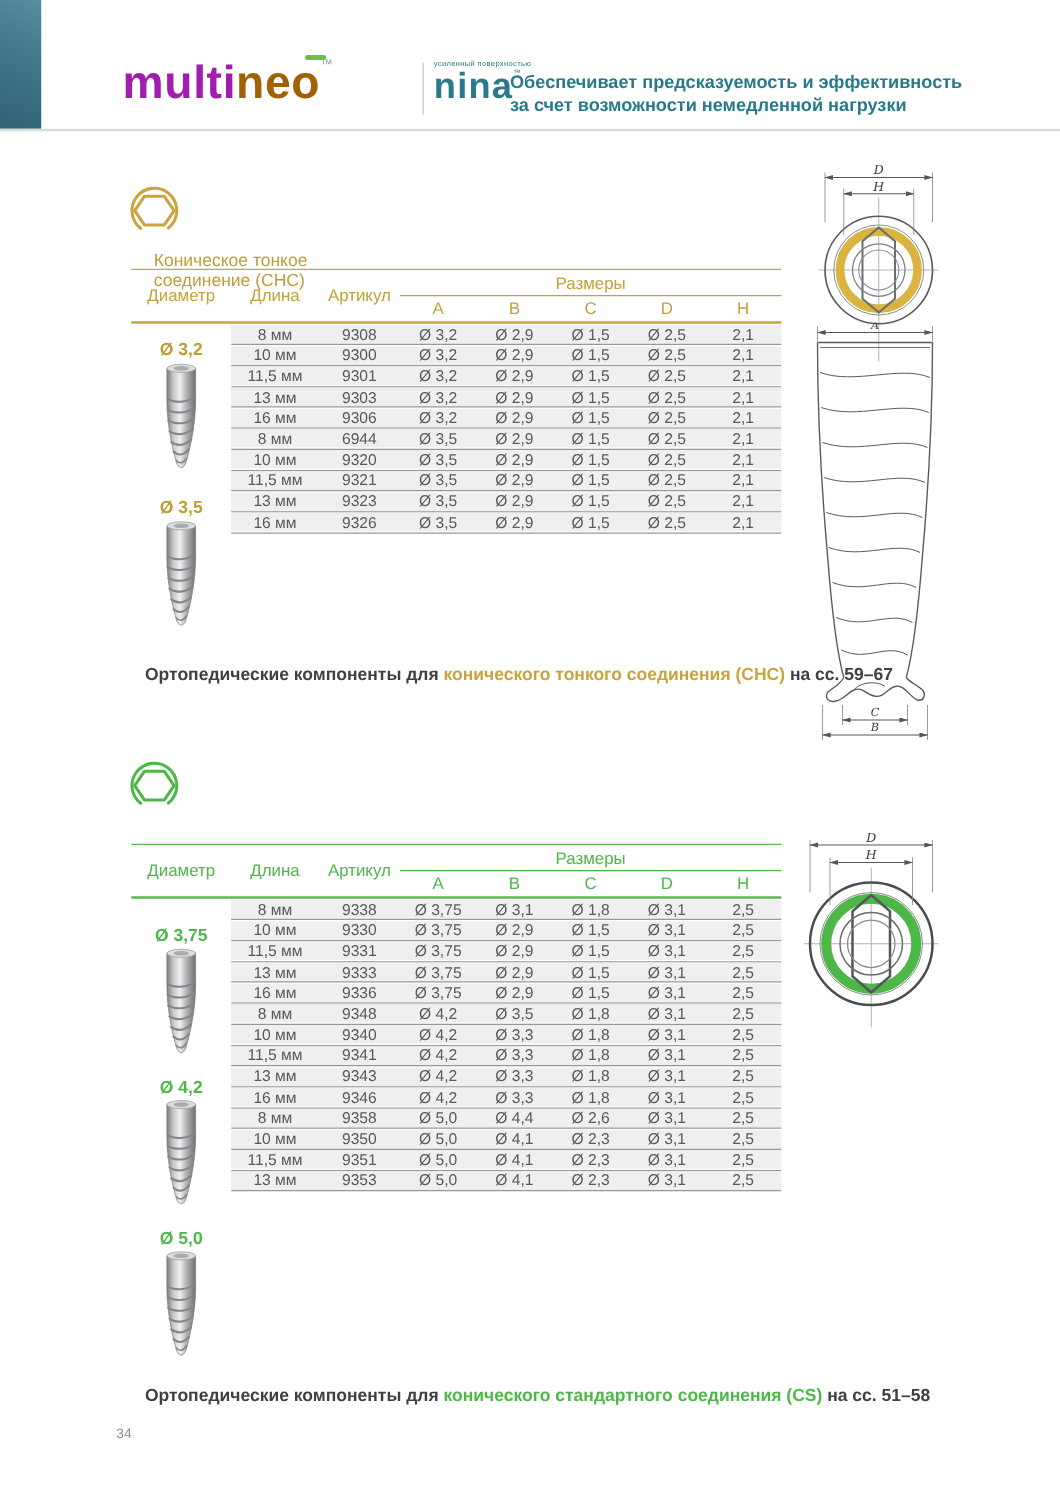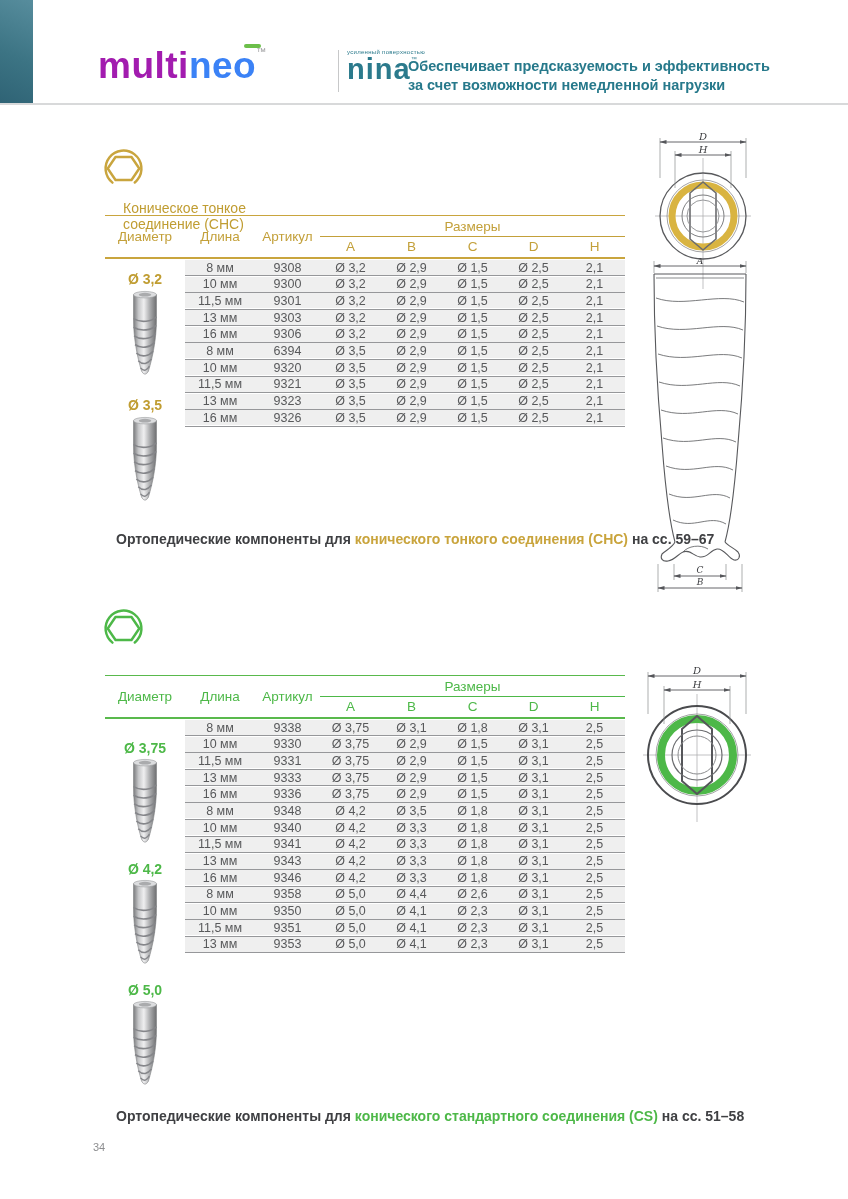--- a/index.html
+++ b/index.html
@@ -6,21 +6,21 @@
   .page{position:relative;width:848px;height:1199px;background:#fff;overflow:hidden;
         font-family:"Liberation Sans",sans-serif;color:#414244;}
   .abs{position:absolute;}
 
   
   .corner-bar{position:absolute;left:0;top:0;width:33px;height:103px;
     background:linear-gradient(205deg,#578d9d 0%,#3c7484 55%,#2f6375 100%);}
   .header-rule{position:absolute;left:0;top:103px;width:848px;height:2px;background:#d8d9da;}
   .brand{position:absolute;left:98px;top:47px;font-size:37px;font-weight:700;letter-spacing:.5px;line-height:1;}
   .brand .b1{color:#a21caf;}
-  .brand .b2{color:#3b82f6;}
+  .brand .b2{color:#a16207;}
   .brand .tm{font-size:10px;color:#98999b;vertical-align:top;font-weight:400;}
   .macron{position:absolute;left:244px;top:44px;width:17px;height:4px;background:#6cbf4a;border-radius:2px;}
   .logo-divider{position:absolute;left:338px;top:50px;width:1px;height:42px;background:#c7c8c9;}
   .nina{position:absolute;left:347px;top:49px;width:82px;text-align:left;color:#2b7a8c;}
   .nina .nina-small{font-size:6px;letter-spacing:.3px;display:block;margin-bottom:1px;}
   .nina .nina-name{font-size:29px;font-weight:800;line-height:.95;letter-spacing:1px;}
   .nina .tm{font-size:6px;vertical-align:top;}
   .tagline{position:absolute;left:408px;top:57px;font-size:14.5px;font-weight:700;
     color:#27798b;line-height:1.3;}
 
@@ -183,21 +183,21 @@
           <div class="td c0">16 мм</div>
           <div class="td c1">9306</div>
           <div class="td c2">Ø 3,2</div>
           <div class="td c3">Ø 2,9</div>
           <div class="td c4">Ø 1,5</div>
           <div class="td c5">Ø 2,5</div>
           <div class="td c6">2,1</div>
         </div>
         <div class="t-row">
           <div class="td c0">8 мм</div>
-          <div class="td c1">6394</div>
+          <div class="td c1">6944</div>
           <div class="td c2">Ø 3,5</div>
           <div class="td c3">Ø 2,9</div>
           <div class="td c4">Ø 1,5</div>
           <div class="td c5">Ø 2,5</div>
           <div class="td c6">2,1</div>
         </div>
         <div class="t-row">
           <div class="td c0">10 мм</div>
           <div class="td c1">9320</div>
           <div class="td c2">Ø 3,5</div>

